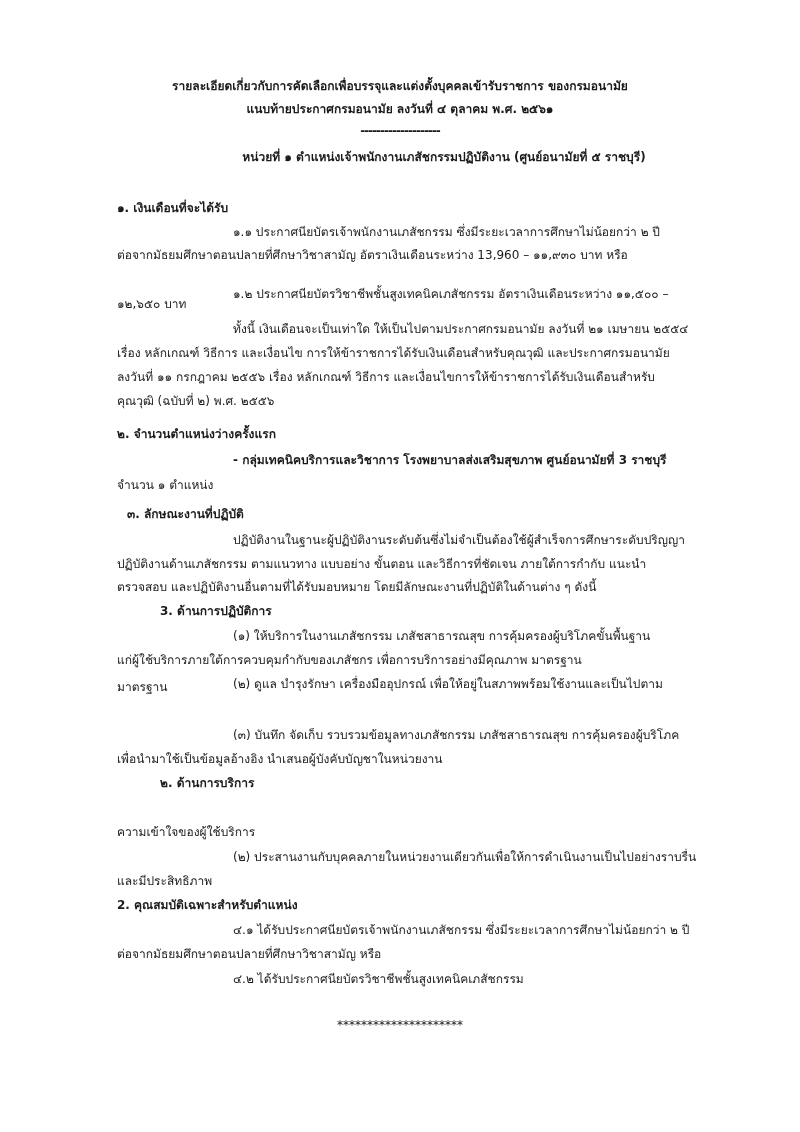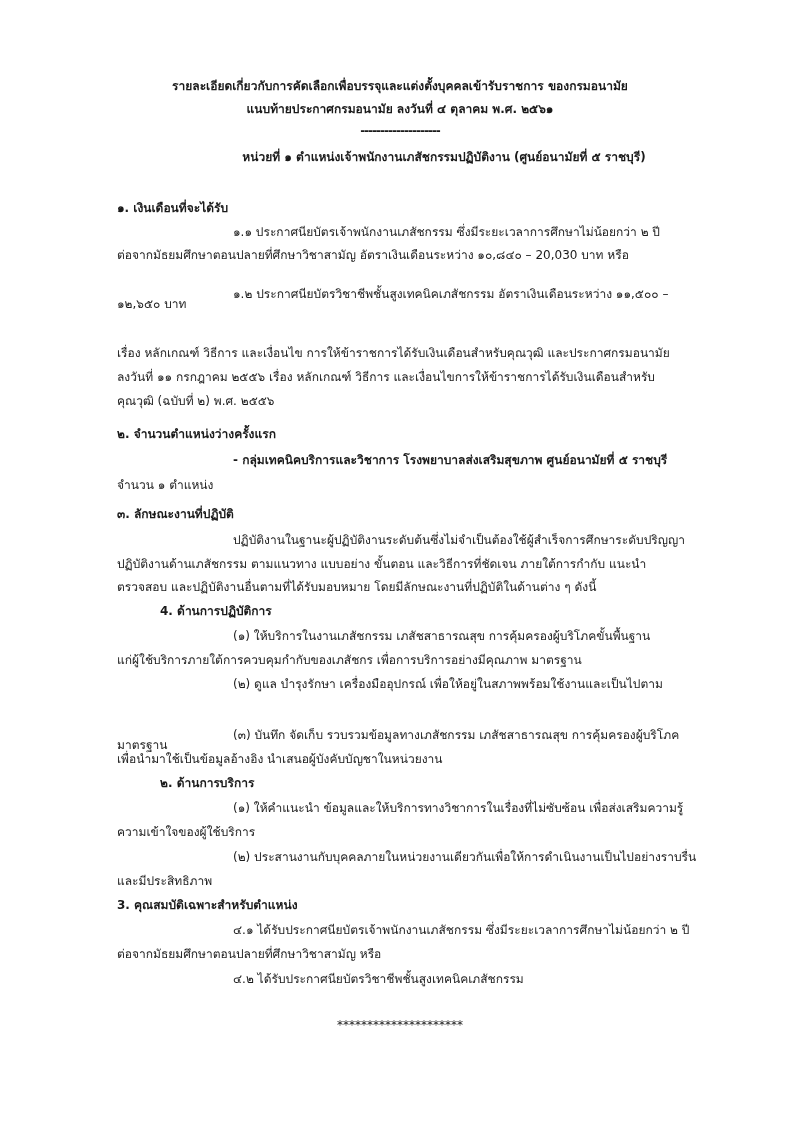--- a/index.html
+++ b/index.html
@@ -17,49 +17,49 @@
 
 <div class="page">
 
   <div class="ln b c" style="top:77px;">รายละเอียดเกี่ยวกับการคัดเลือกเพื่อบรรจุและแต่งตั้งบุคคลเข้ารับราชการ ของกรมอนามัย</div>
   <div class="ln b c" style="top:100px;">แนบท้ายประกาศกรมอนามัย ลงวันที่ ๔ ตุลาคม พ.ศ. ๒๕๖๑</div>
   <div class="ln b c sep" style="top:122px;">--------------------</div>
   <div class="ln b c" style="top:148px;padding-left:44px;">หน่วยที่ ๑  ตำแหน่งเจ้าพนักงานเภสัชกรรมปฏิบัติงาน (ศูนย์อนามัยที่ ๕ ราชบุรี)</div>
 
   <div class="ln b" style="left:117px; top:199px;">๑. เงินเดือนที่จะได้รับ</div>
   <div class="ln" style="left:233px; top:223px;">๑.๑ ประกาศนียบัตรเจ้าพนักงานเภสัชกรรม ซึ่งมีระยะเวลาการศึกษาไม่น้อยกว่า ๒ ปี</div>
-  <div class="ln" style="left:117px; top:246px;">ต่อจากมัธยมศึกษาตอนปลายที่ศึกษาวิชาสามัญ  อัตราเงินเดือนระหว่าง ๑๐,๘๔๐ – 20,030 บาท  หรือ</div>
+  <div class="ln" style="left:117px; top:246px;">ต่อจากมัธยมศึกษาตอนปลายที่ศึกษาวิชาสามัญ  อัตราเงินเดือนระหว่าง 13,960 – ๑๑,๙๓๐ บาท  หรือ</div>
   <div class="ln" style="left:233px; top:269px;margin-top:16px;">๑.๒ ประกาศนียบัตรวิชาชีพชั้นสูงเทคนิคเภสัชกรรม  อัตราเงินเดือนระหว่าง ๑๑,๕๐๐ –</div>
   <div class="ln" style="left:117px; top:295px;">๑๒,๖๕๐ บาท</div>
+  <div class="ln" style="left:233px; top:320px;">ทั้งนี้ เงินเดือนจะเป็นเท่าใด ให้เป็นไปตามประกาศกรมอนามัย ลงวันที่ ๒๑ เมษายน ๒๕๕๔</div>
   <div class="ln" style="left:117px; top:344px;">เรื่อง  หลักเกณฑ์ วิธีการ และเงื่อนไข การให้ข้าราชการได้รับเงินเดือนสำหรับคุณวุฒิ   และประกาศกรมอนามัย</div>
   <div class="ln" style="left:117px; top:368px;">ลงวันที่ ๑๑ กรกฎาคม ๒๕๕๖  เรื่อง หลักเกณฑ์ วิธีการ และเงื่อนไขการให้ข้าราชการได้รับเงินเดือนสำหรับ</div>
   <div class="ln" style="left:117px; top:392px;">คุณวุฒิ (ฉบับที่ ๒) พ.ศ. ๒๕๕๖</div>
 
   <div class="ln b" style="left:117px; top:425px;">๒. จำนวนตำแหน่งว่างครั้งแรก</div>
-  <div class="ln b" style="left:233px; top:451px;">- กลุ่มเทคนิคบริการและวิชาการ  โรงพยาบาลส่งเสริมสุขภาพ  ศูนย์อนามัยที่ ๕ ราชบุรี</div>
+  <div class="ln b" style="left:233px; top:451px;">- กลุ่มเทคนิคบริการและวิชาการ  โรงพยาบาลส่งเสริมสุขภาพ  ศูนย์อนามัยที่ 3 ราชบุรี</div>
   <div class="ln" style="left:117px; top:476px;">จำนวน ๑ ตำแหน่ง</div>
 
-  <div class="ln b" style="left:117px; top:505px;text-align:right;">๓. ลักษณะงานที่ปฏิบัติ</div>
+  <div class="ln b" style="left:127px; top:505px;text-align:right;">๓. ลักษณะงานที่ปฏิบัติ</div>
   <div class="ln" style="left:117px; top:555px;">ปฏิบัติงานด้านเภสัชกรรม ตามแนวทาง แบบอย่าง ขั้นตอน และวิธีการที่ชัดเจน  ภายใต้การกำกับ  แนะนำ</div>
   <div class="ln" style="left:233px; top:531px;">ปฏิบัติงานในฐานะผู้ปฏิบัติงานระดับต้นซึ่งไม่จำเป็นต้องใช้ผู้สำเร็จการศึกษาระดับปริญญา</div>
   <div class="ln" style="left:117px; top:578px;">ตรวจสอบ  และปฏิบัติงานอื่นตามที่ได้รับมอบหมาย  โดยมีลักษณะงานที่ปฏิบัติในด้านต่าง ๆ ดังนี้</div>
 
-  <div class="ln b" style="left:160px; top:602px;">4.  ด้านการปฏิบัติการ</div>
+  <div class="ln b" style="left:160px; top:602px;">3.  ด้านการปฏิบัติการ</div>
   <div class="ln" style="left:233px; top:627px;">(๑)  ให้บริการในงานเภสัชกรรม เภสัชสาธารณสุข การคุ้มครองผู้บริโภคขั้นพื้นฐาน</div>
   <div class="ln" style="left:117px; top:651px;">แก่ผู้ใช้บริการภายใต้การควบคุมกำกับของเภสัชกร  เพื่อการบริการอย่างมีคุณภาพ มาตรฐาน</div>
   <div class="ln" style="left:233px; top:675px;">(๒)  ดูแล บำรุงรักษา เครื่องมืออุปกรณ์  เพื่อให้อยู่ในสภาพพร้อมใช้งานและเป็นไปตาม</div>
-  <div class="ln" style="left:117px; top:736px;">มาตรฐาน</div>
+  <div class="ln" style="left:117px; top:678px;">มาตรฐาน</div>
   <div class="ln" style="left:233px; top:726px;">(๓)  บันทึก  จัดเก็บ รวบรวมข้อมูลทางเภสัชกรรม  เภสัชสาธารณสุข การคุ้มครองผู้บริโภค</div>
   <div class="ln" style="left:117px; top:750px;">เพื่อนำมาใช้เป็นข้อมูลอ้างอิง  นำเสนอผู้บังคับบัญชาในหน่วยงาน</div>
 
   <div class="ln b" style="left:160px; top:774px;">๒.  ด้านการบริการ</div>
-  <div class="ln" style="left:233px; top:799px;">(๑) ให้คำแนะนำ  ข้อมูลและให้บริการทางวิชาการในเรื่องที่ไม่ซับซ้อน  เพื่อส่งเสริมความรู้</div>
   <div class="ln" style="left:117px; top:823px;">ความเข้าใจของผู้ใช้บริการ</div>
   <div class="ln" style="left:233px; top:848px;">(๒)  ประสานงานกับบุคคลภายในหน่วยงานเดียวกันเพื่อให้การดำเนินงานเป็นไปอย่างราบรื่น</div>
   <div class="ln" style="left:117px; top:872px;">และมีประสิทธิภาพ</div>
 
-  <div class="ln b" style="left:117px; top:896px;">3. คุณสมบัติเฉพาะสำหรับตำแหน่ง</div>
+  <div class="ln b" style="left:117px; top:896px;">2. คุณสมบัติเฉพาะสำหรับตำแหน่ง</div>
   <div class="ln" style="left:233px; top:921px;">๔.๑ ได้รับประกาศนียบัตรเจ้าพนักงานเภสัชกรรม ซึ่งมีระยะเวลาการศึกษาไม่น้อยกว่า ๒ ปี</div>
   <div class="ln" style="left:117px; top:945px;">ต่อจากมัธยมศึกษาตอนปลายที่ศึกษาวิชาสามัญ หรือ</div>
   <div class="ln" style="left:233px; top:970px;">๔.๒  ได้รับประกาศนียบัตรวิชาชีพชั้นสูงเทคนิคเภสัชกรรม</div>
 
   <div class="ln c stars" style="top:1016px;">*********************</div>
 </div>
 
 </body></html>

